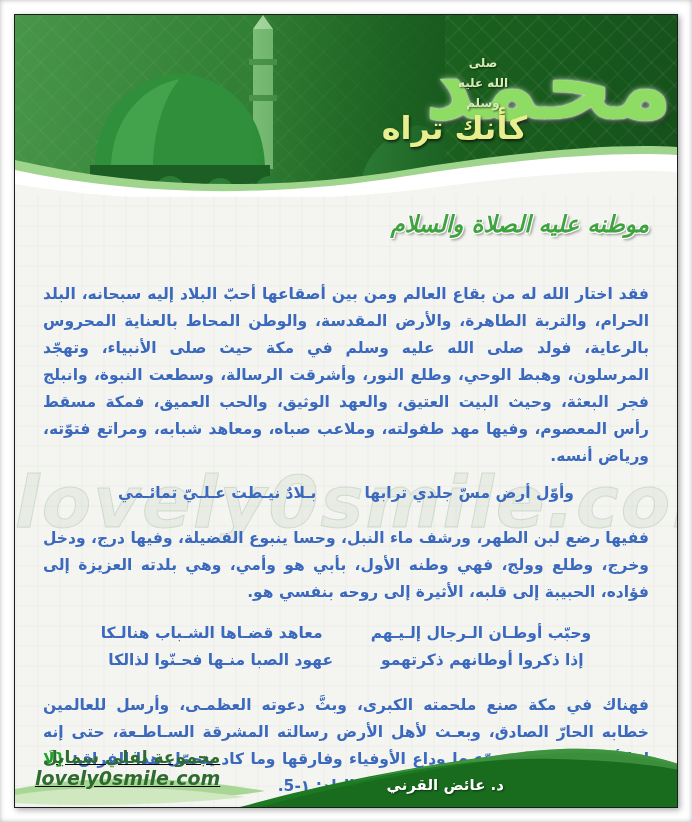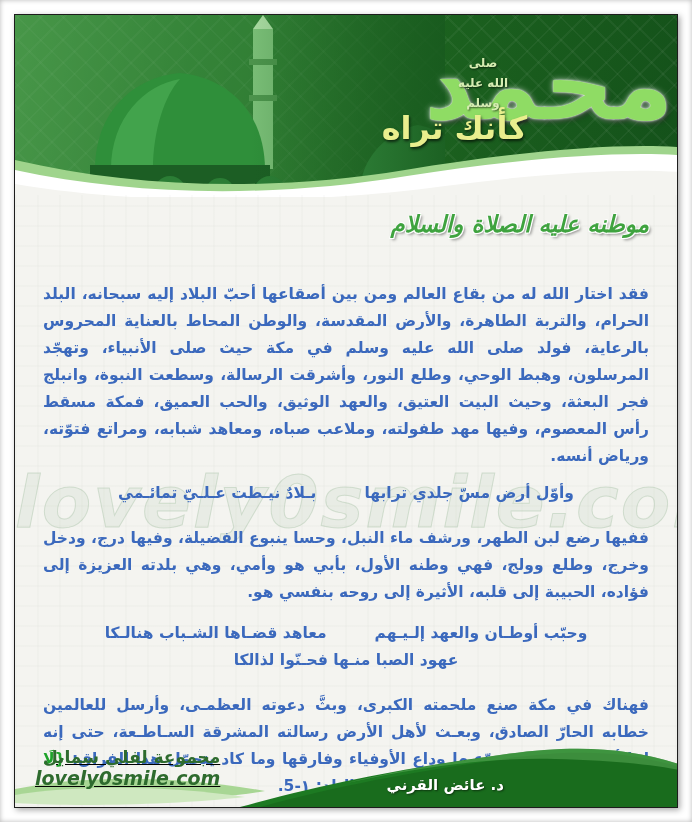--- a/index.html
+++ b/index.html
@@ -163,24 +163,25 @@
 
     <div class="verse-row verse-block1">
       <span>وأوّل أرض مسّ جلدي ترابها</span>
       <span>بـلادٌ نيـطت عـلـيّ تمائـمي</span>
     </div>
 
     <p class="para p2">ففيها رضع لبن الطهر، ورشف ماء النبل، وحسا ينبوع الفضيلة، وفيها درج، ودخل وخرج، وطلع وولج، فهي وطنه الأول، بأبي هو وأمي، وهي بلدته العزيزة إلى فؤاده، الحبيبة إلى قلبه، الأثيرة إلى روحه بنفسي هو.</p>
 
     <div class="verse-block2">
       <div class="verse-row">
-        <span>وحبّب أوطـان والعهد إلـيـهم</span>
+        <span>وحبّب أوطـان الـرجال إلـيـهم</span>
         <span>معاهد قضـاها الشـباب هنالـكا</span>
       </div>
       <div class="verse-row">
+        <span>إذا ذكروا أوطانهم ذكرتهمو</span>
         <span>عهود الصبا منـها فحـنّوا لذالكا</span>
       </div>
     </div>
 
     <p class="para p3">
       <span>فهناك في مكة صنع ملحمته الكبرى، وبثَّ دعوته العظمـى، وأرسل للعالمين خطابه الحارّ الصادق، وبعـث لأهل الأرض رسالته المشرقة السـاطـعة، حتى إنه لما أخـرج من مـكة ودّعـها وداع الأوفياء وفارقها وما كاد يتحمّل هذا الفراق: </span>
       <span class="quran">{لَا أُقْسِمُ بِهَذَا الْبَلَدِ ٭ وَأَنتَ حِلٌّ بِهَذَا الْبَلَدِ}</span>
       <span> البلد: ١-5.</span>
     </p>
   </div>

